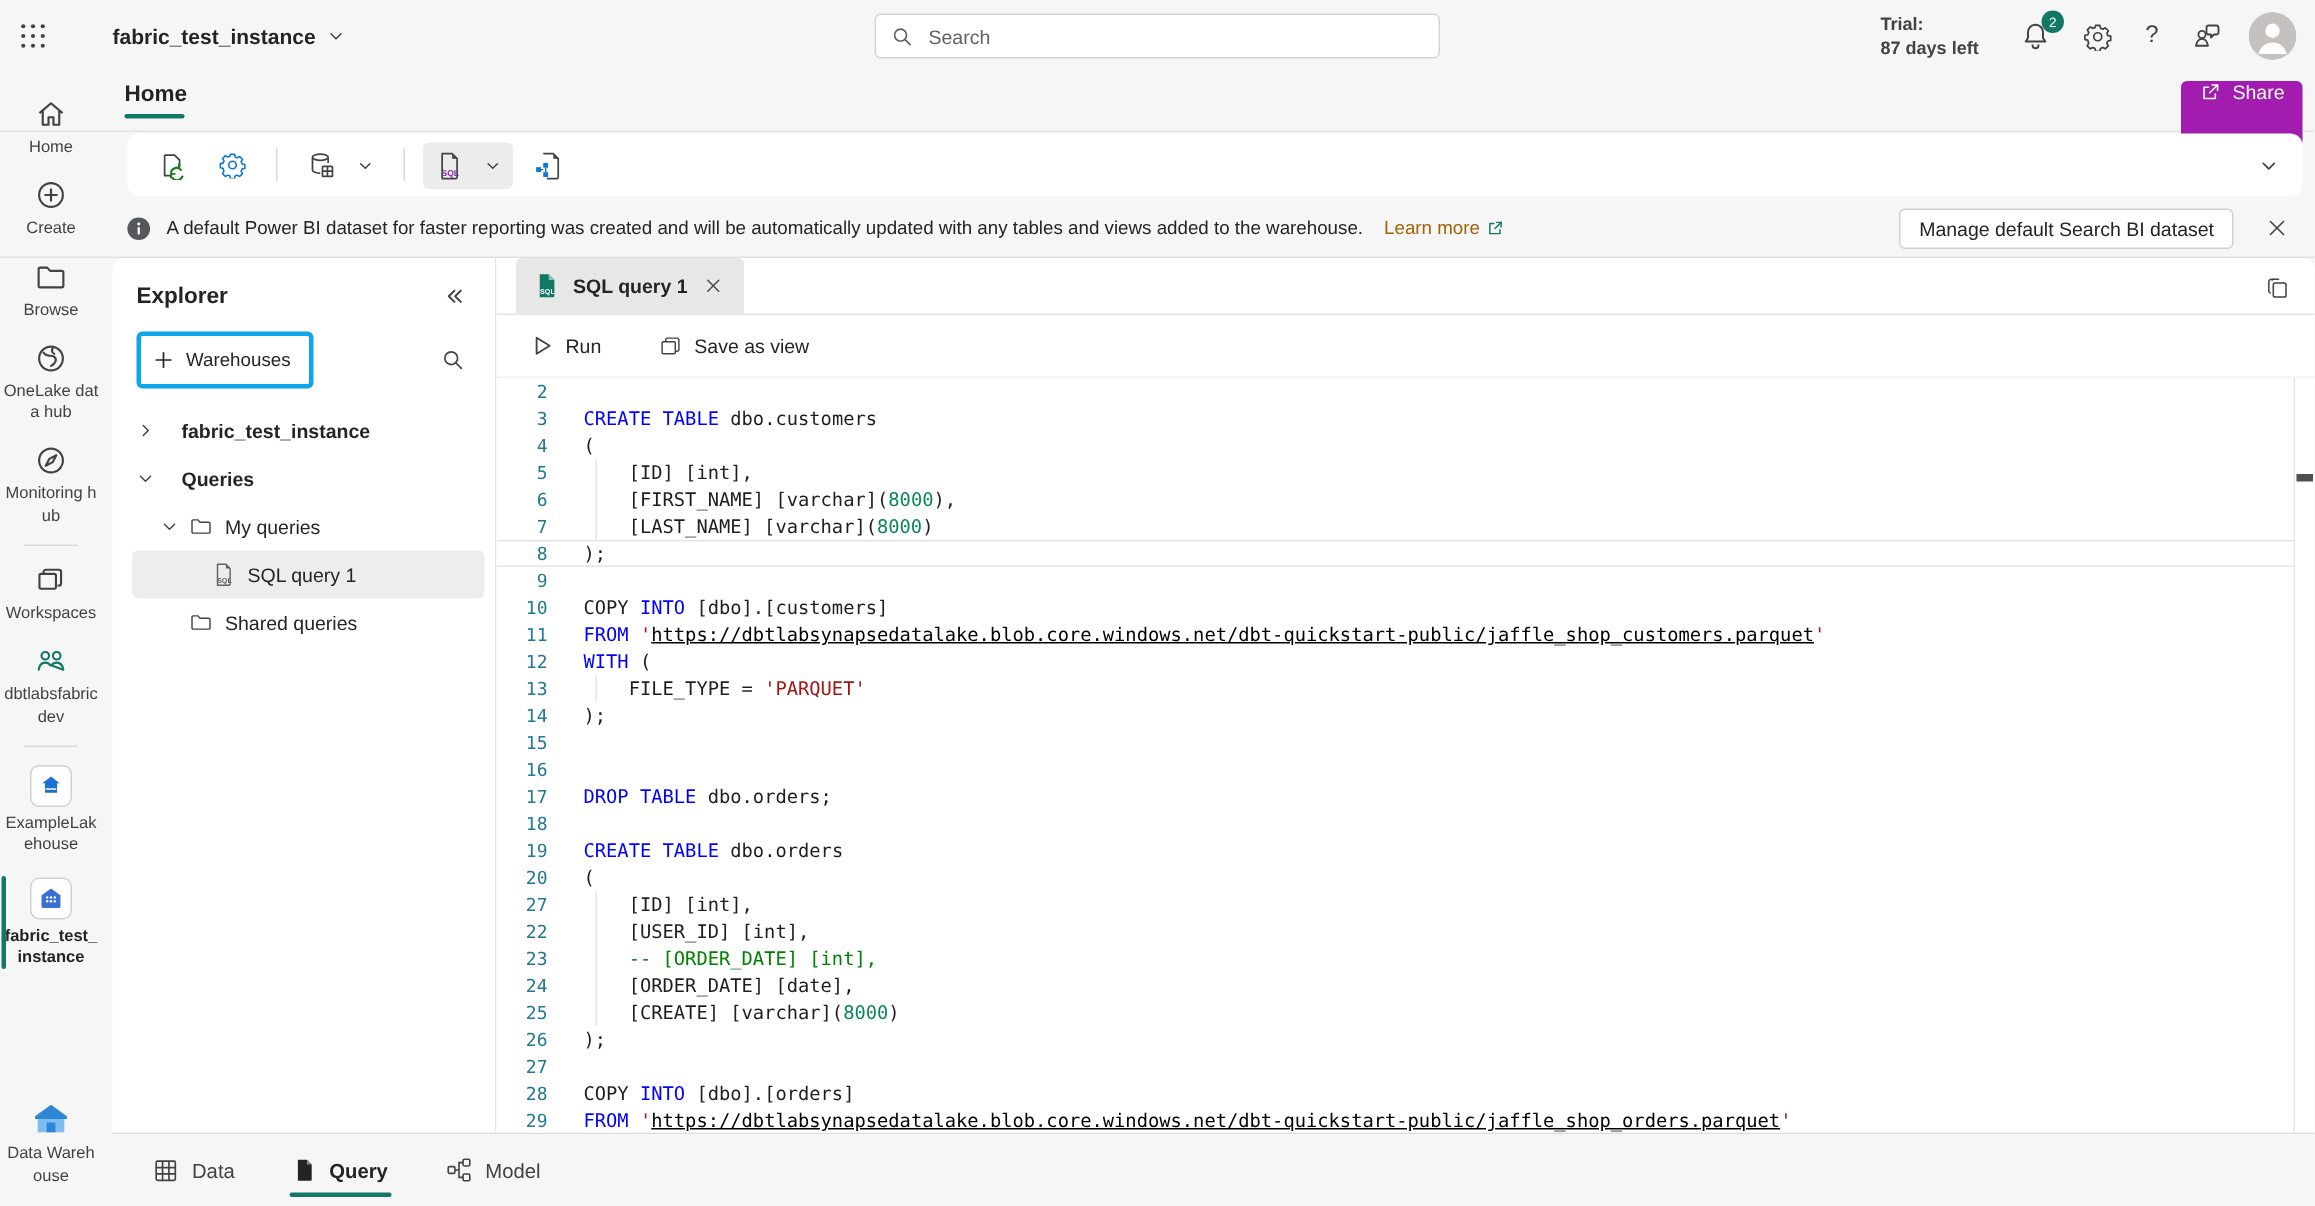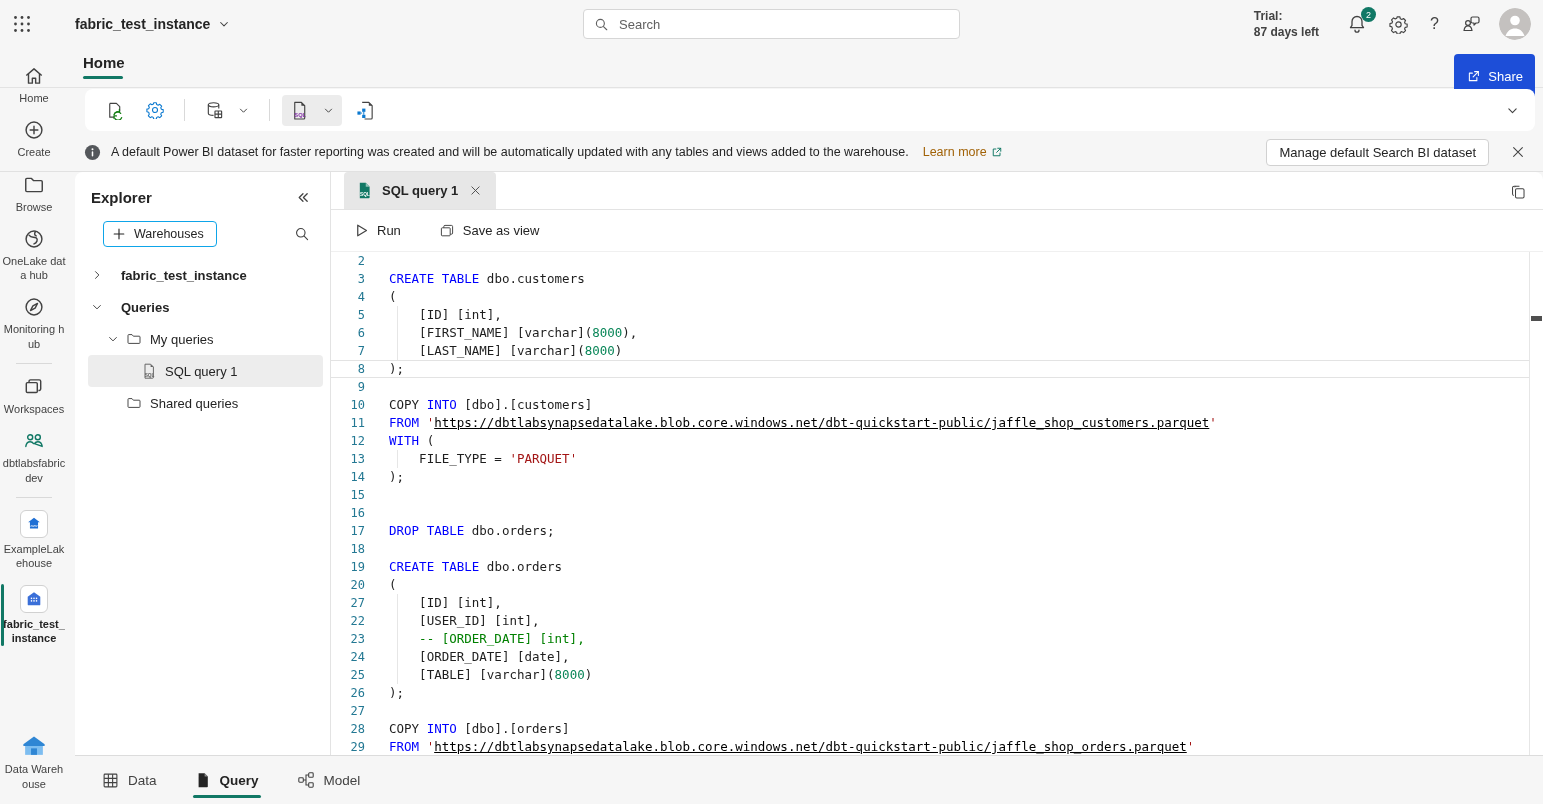--- a/index.html
+++ b/index.html
@@ -18,21 +18,21 @@
   .trial { font-size:12px; color:#424242; line-height:1.35; margin-right:10px;font-weight:bold; }
   .icon-btn { background:none; border:none; padding:4px; cursor:pointer; position:relative; display:flex; align-items:center; justify-content:center; }
   .badge { position:absolute; top:-3px; right:-5px; min-width:15px; height:15px; border-radius:8px; background:#117865; color:#fff; font-size:9px; display:flex; align-items:center; justify-content:center; padding:0 3px; }
   .help-glyph { font-size:16px; color:#424242; }
   .avatar { width:32px; height:32px; border-radius:50%; overflow:hidden; border:none; padding:0; background:none; cursor:pointer; }
 
   
   .home-row { height:40px; position:relative; border-bottom:1px solid #e3e3e3; }
   .home-tab { position:absolute; left:83px; top:6px; font-size:15px; font-weight:bold; cursor:pointer; padding-bottom:8px; }
   .home-tab::after { content:""; position:absolute; left:0; right:2px; bottom:0; height:3px; background:#117865; border-radius:2px; }
-  .share-btn { position:absolute; right:8px; top:6px; height:44px; background:#1d4ed8; color:#fff; border:none; border-radius:4px; font-size:13px; font-family:inherit; display:flex; align-items:center; gap:7px; padding:0 12px; cursor:pointer; }
+  .share-btn { position:absolute; right:8px; top:6px; height:44px; background:#a21caf; color:#fff; border:none; border-radius:4px; font-size:13px; font-family:inherit; display:flex; align-items:flex-start; gap:7px; padding:0 12px; cursor:pointer; }
 
   
   .ribbon-row { height:45px; position:relative; }
   .ribbon-card { position:absolute; left:85px; right:8px; top:1px; height:42px; background:#fff; border-radius:8px; display:flex; align-items:center; padding:0 12px; gap:6px; }
   .rb-btn { display:flex; align-items:center; gap:7px; background:none; border:none; font-family:inherit; font-size:13px; color:#242424; padding:6px 8px; border-radius:4px; cursor:pointer; white-space:nowrap; }
   .rb-btn.active { background:#ececec; }
   .rb-divider { width:1px; height:22px; background:#d9d9d9; margin:0 6px; }
   .ribbon-collapse { margin-left:auto; }
 
   
@@ -42,21 +42,21 @@
   .manage-btn { margin-left:auto; height:27px; background:#fff; border:1px solid #d1d1d1; border-radius:4px; font-size:13px; font-family:inherit; color:#242424; padding:0 12px; cursor:pointer; white-space:nowrap; }
   .banner-close { background:none; border:none; padding:6px; margin-left:6px; cursor:pointer; }
 
   
   .content { height:583px; display:flex; margin-left:75px; }
 
   .explorer { width:256px; background:#fff; border-top-left-radius:8px; border-right:1px solid #e3e3e3; flex:none; padding-top:6px; }
   .exp-header { display:flex; align-items:center; justify-content:space-between; padding:8px 16px 6px 16px; }
   .exp-title { font-size:15px; font-weight:bold; }
   .exp-row2 { display:flex; align-items:center; justify-content:space-between; padding:6px 16px 4px 16px; }
-  .warehouses-btn { display:flex; align-items:center; gap:8px; background:#fff; border:1px solid #0ea5e9; border-radius:4px; height:26px; padding:0 12px 0 8px; font-size:12.5px; font-family:inherit; color:#242424; cursor:pointer;margin-left:12px; }
+  .warehouses-btn { display:flex; align-items:center; gap:8px; background:#fff; border:3px solid #0ea5e9; border-radius:4px; height:38px; padding:0 12px 0 8px; font-size:12.5px; font-family:inherit; color:#242424; cursor:pointer; }
   .tree { margin-top:8px; }
   .tree-row { height:32px; display:flex; align-items:center; font-size:13px; cursor:pointer; }
   .tree-row .tw { flex:none; display:flex; align-items:center; justify-content:center; }
   .tree-row.selected { background:#ededed; border-radius:4px; margin:0 7px 0 13px; }
   .semibold { font-weight:bold; }
   .tree-label { margin-left:8px; white-space:nowrap; }
 
   .editor { flex:1; background:#fff; border-top-right-radius:8px; position:relative; display:flex; flex-direction:column; }
   .doc-tabs { height:38px; border-bottom:1px solid #e3e3e3; display:flex; align-items:center; position:relative; }
   .doc-tab { margin-left:13px; height:37px; background:#e7e7e7; border-radius:4px 4px 0 0; display:flex; align-items:center; gap:9px; padding:0 12px; font-size:13px; font-weight:bold; cursor:pointer; }
@@ -498,21 +498,21 @@
             <span class="lt"><span class="tk-p">    </span><span class="tk-c">-- [ORDER_DATE] [int],</span></span>
           </div>
           <div class="code-line">
             <span class="ln">24</span>
             <span class="guide"></span>
             <span class="lt"><span class="tk-p">    [ORDER_DATE] [date],</span></span>
           </div>
           <div class="code-line">
             <span class="ln">25</span>
             <span class="guide"></span>
-            <span class="lt"><span class="tk-p">    [TABLE] [varchar](</span><span class="tk-n">8000</span><span class="tk-p">)</span></span>
+            <span class="lt"><span class="tk-p">    [CREATE] [varchar](</span><span class="tk-n">8000</span><span class="tk-p">)</span></span>
           </div>
           <div class="code-line">
             <span class="ln">26</span>
             <span class="lt"><span class="tk-p">);</span></span>
           </div>
           <div class="code-line">
             <span class="ln">27</span>
             <span class="lt"></span>
           </div>
           <div class="code-line">

